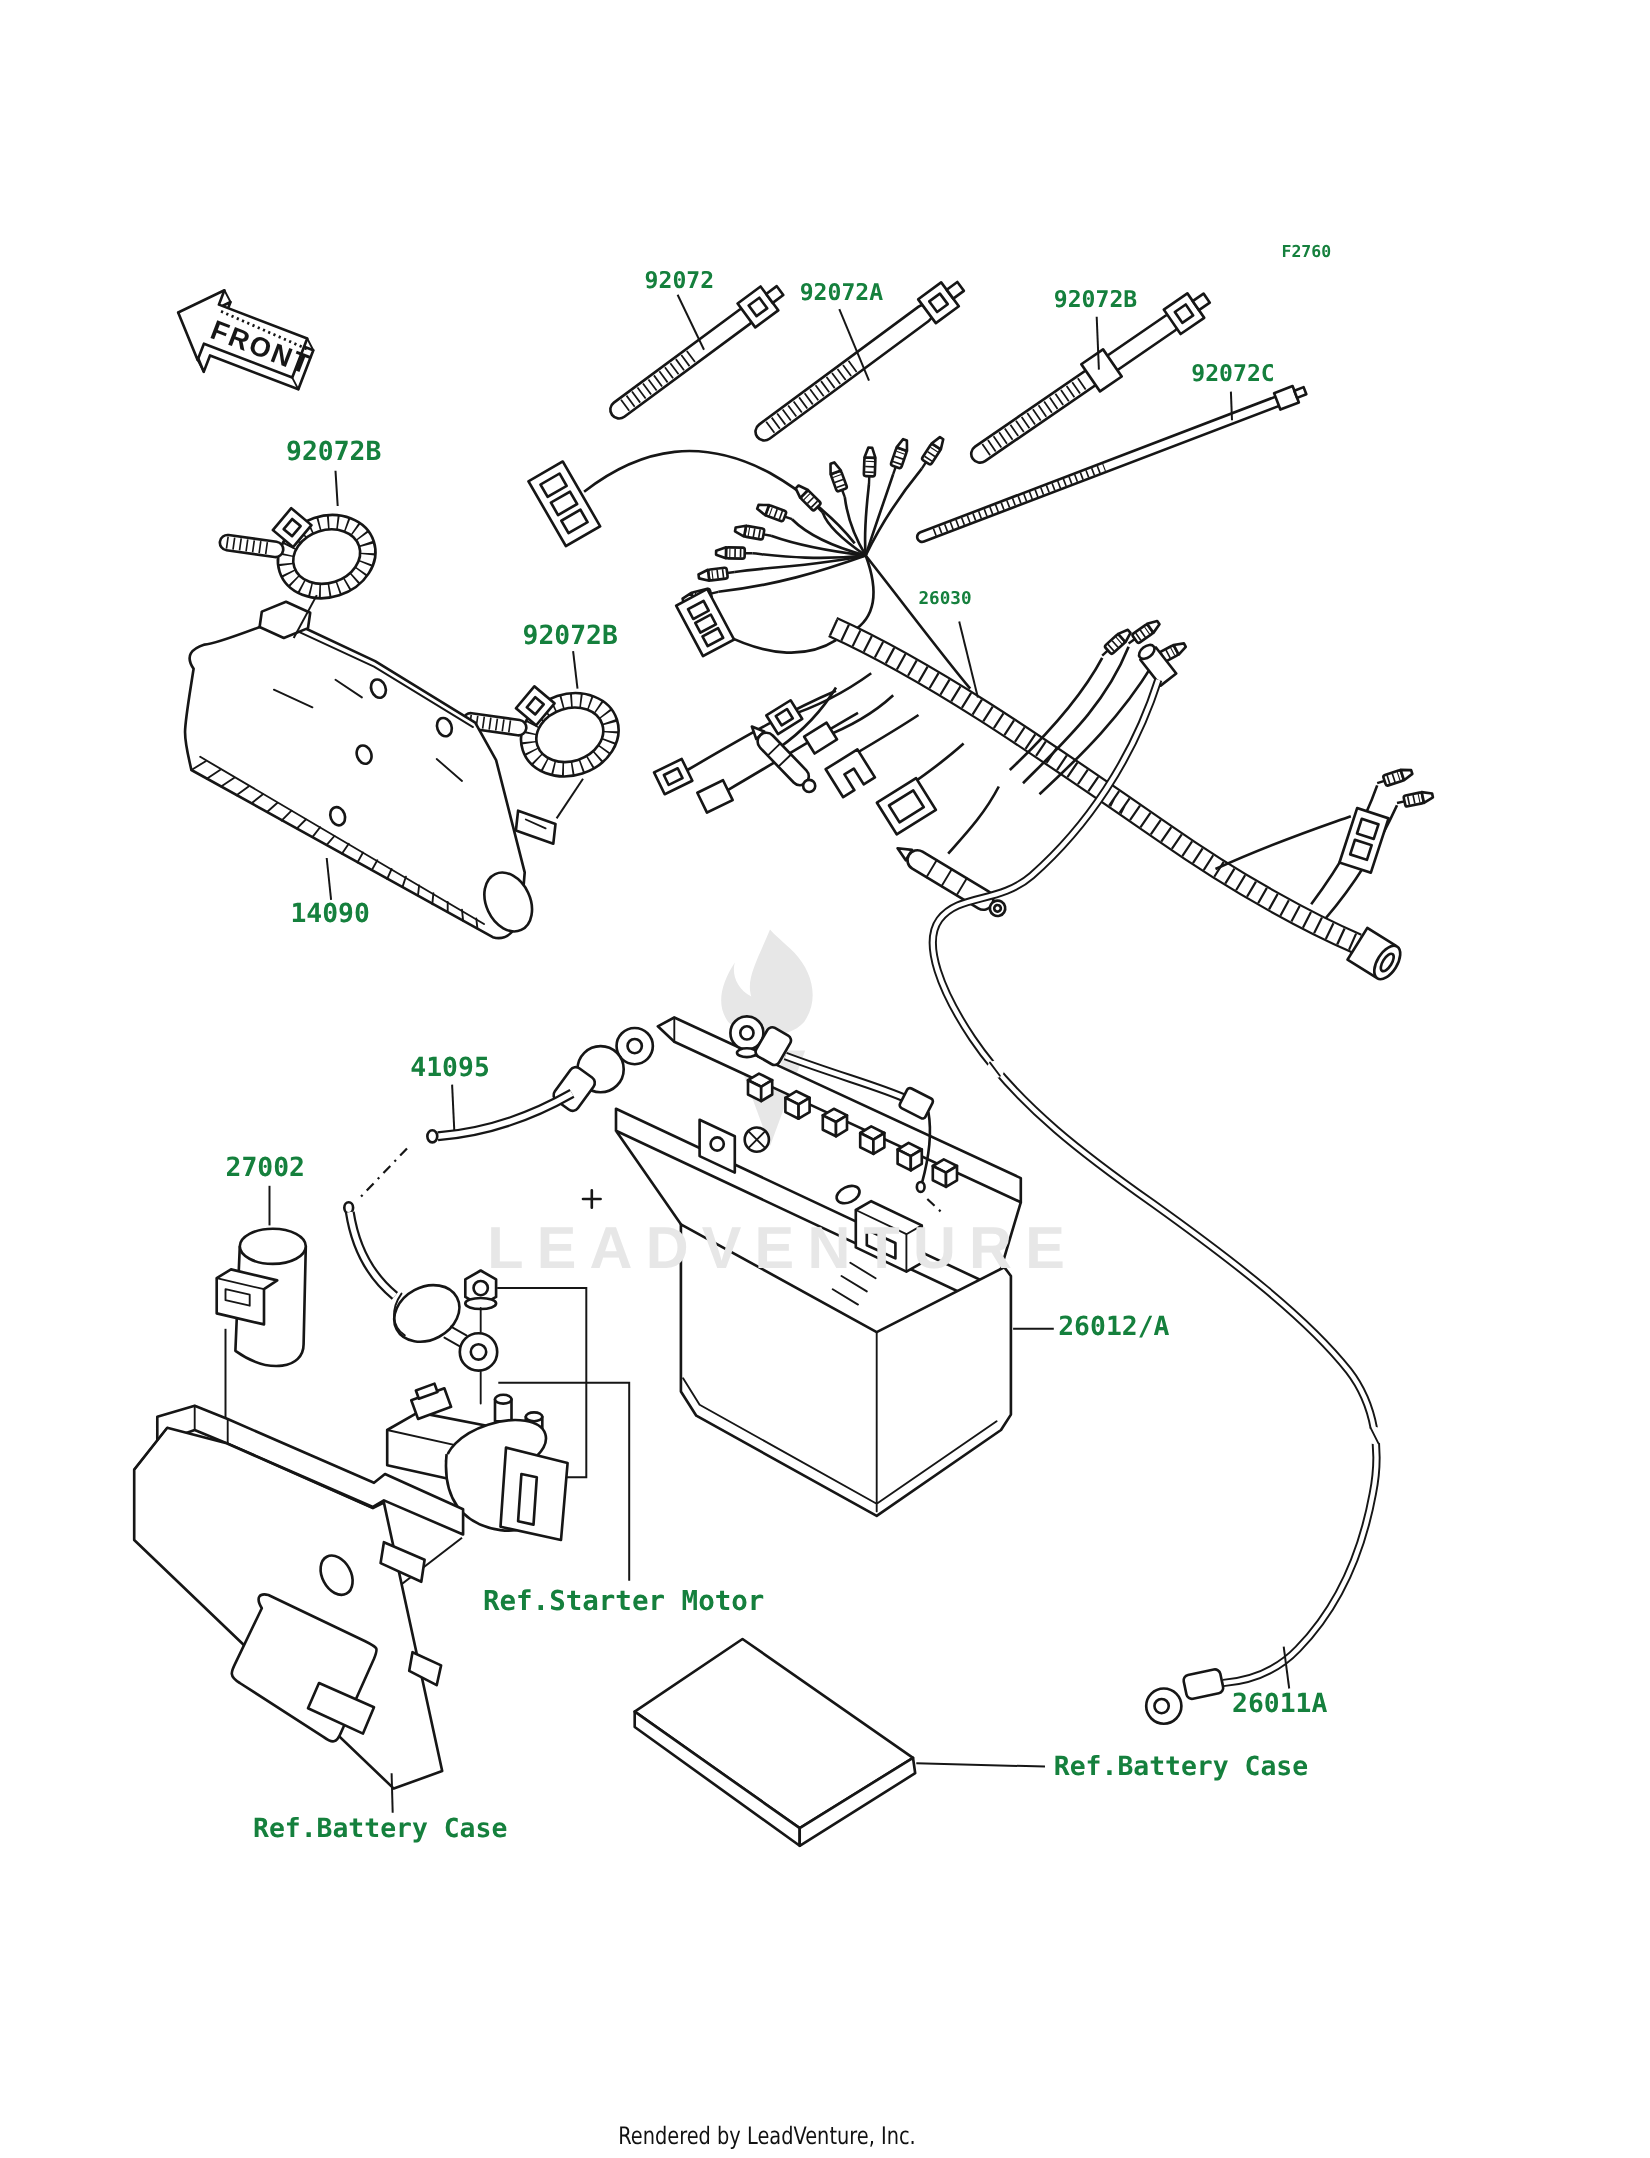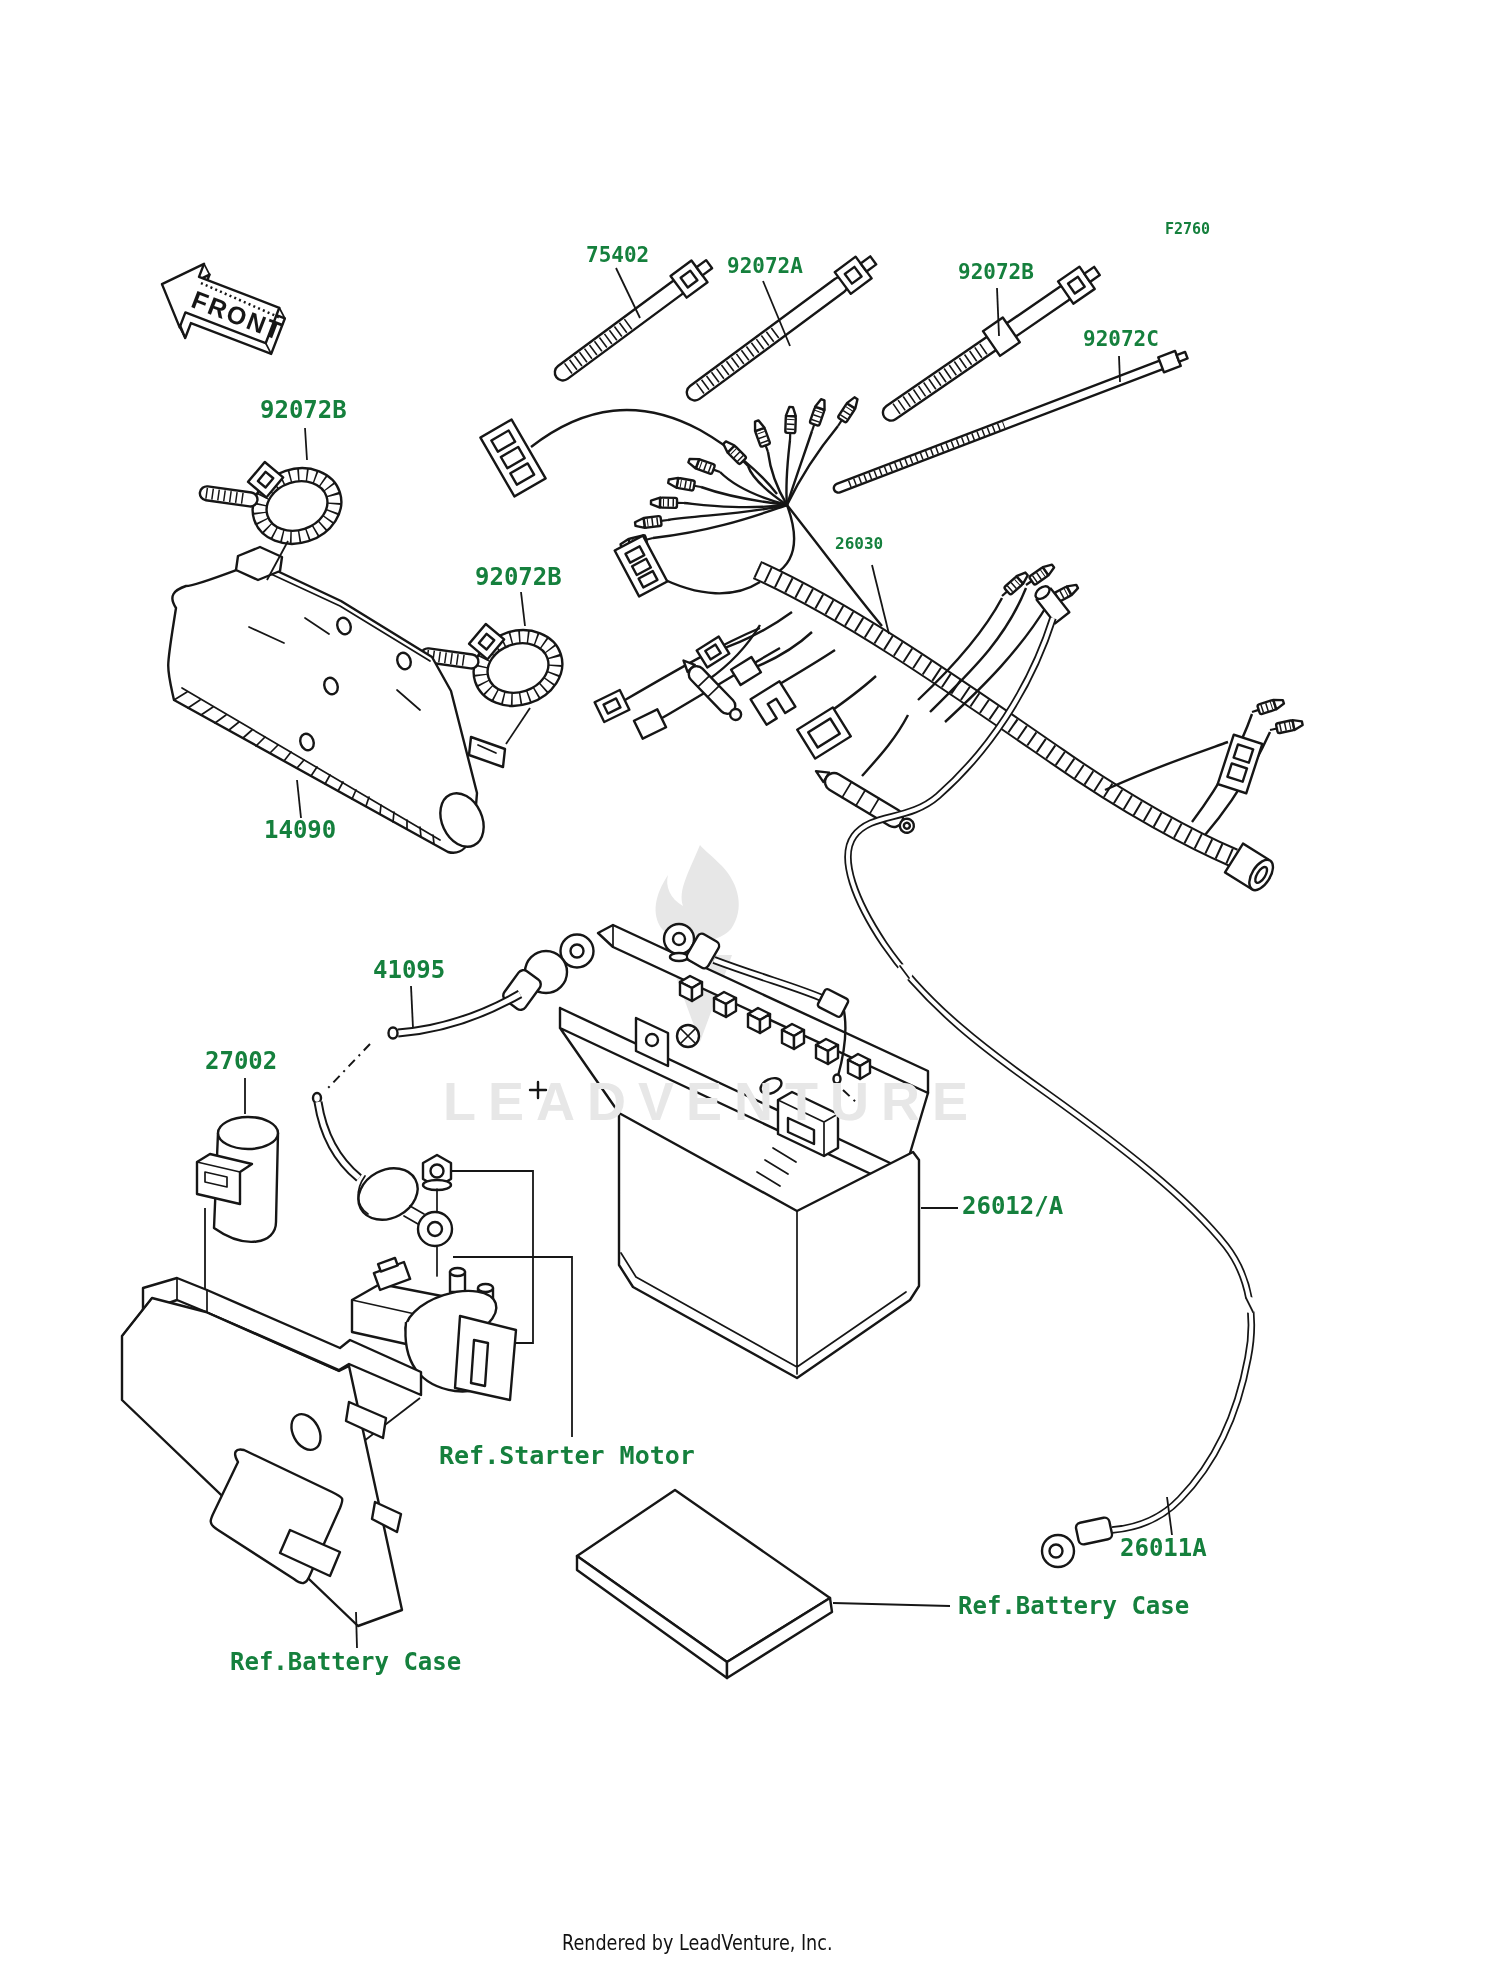--- a/index.html
+++ b/index.html
@@ -6,21 +6,21 @@
   .page{position:relative;width:1500px;height:1962px;background:#ffffff;overflow:hidden;
         font-family:"Liberation Sans",sans-serif;}
   svg{position:absolute;left:0;top:0;}
   .fw{fill:#ffffff;stroke:#161616;stroke-width:2.4;stroke-linejoin:round;}
   .ln{fill:none;stroke:#161616;stroke-width:2.4;stroke-linecap:round;stroke-linejoin:round;}
   .t1{stroke-width:1.7;}
   .lead{fill:none;stroke:#161616;stroke-width:1.8;}
   .dd{fill:none;stroke:#161616;stroke-width:2;stroke-dasharray:9 5.5 2 5.5;}
   .callout{position:absolute;font-family:"DejaVu Sans Mono","Liberation Mono",monospace;
            font-weight:bold;color:#15803d;white-space:pre;line-height:1;}
-  .watermark-text{position:absolute;left:443px;top:1070px;font-size:54px;font-weight:bold;
+  .watermark-text{position:absolute;left:443px;top:1104px;font-size:54px;font-weight:bold;
            letter-spacing:12px;color:#e7e7e7;font-family:"Liberation Sans",sans-serif;text-align:center;}
   .credit{position:absolute;left:562px;top:1930px;font-size:22px;color:#111;
           font-family:"DejaVu Sans","Liberation Sans",sans-serif;transform:scaleX(.8);transform-origin:left top;white-space:pre;}
 </style>
 </head>
 <body>
 
 <div class="page">
 
 <svg width="1500" height="1962" viewBox="0 0 1500 1962">
@@ -427,21 +427,21 @@
     <path d="M301,818 L297,780"></path>
     <path d="M411,986 L413,1028"></path>
     <path d="M921,1208 L958,1208"></path>
     <path d="M1167,1497 L1172,1535"></path>
   </g>
 </svg>
 
 <div class="watermark-text">LEADVENTURE</div>
 
 <div class="callout" style="left:1165px;top:222px;font-size:15px;">F2760</div>
-<div class="callout" style="left:586px;top:245px;font-size:21px;">75402</div>
+<div class="callout" style="left:586px;top:245px;font-size:21px;">92072</div>
 <div class="callout" style="left:727px;top:256px;font-size:21px;">92072A</div>
 <div class="callout" style="left:958px;top:262px;font-size:21px;">92072B</div>
 <div class="callout" style="left:1083px;top:329px;font-size:21px;">92072C</div>
 <div class="callout" style="left:260px;top:398px;font-size:24px;">92072B</div>
 <div class="callout" style="left:475px;top:565px;font-size:24px;">92072B</div>
 <div class="callout" style="left:835px;top:536px;font-size:16px;">26030</div>
 <div class="callout" style="left:264px;top:818px;font-size:24px;">14090</div>
 <div class="callout" style="left:373px;top:958px;font-size:24px;">41095</div>
 <div class="callout" style="left:205px;top:1049px;font-size:24px;">27002</div>
 <div class="callout" style="left:962px;top:1194px;font-size:24px;">26012/A</div>

